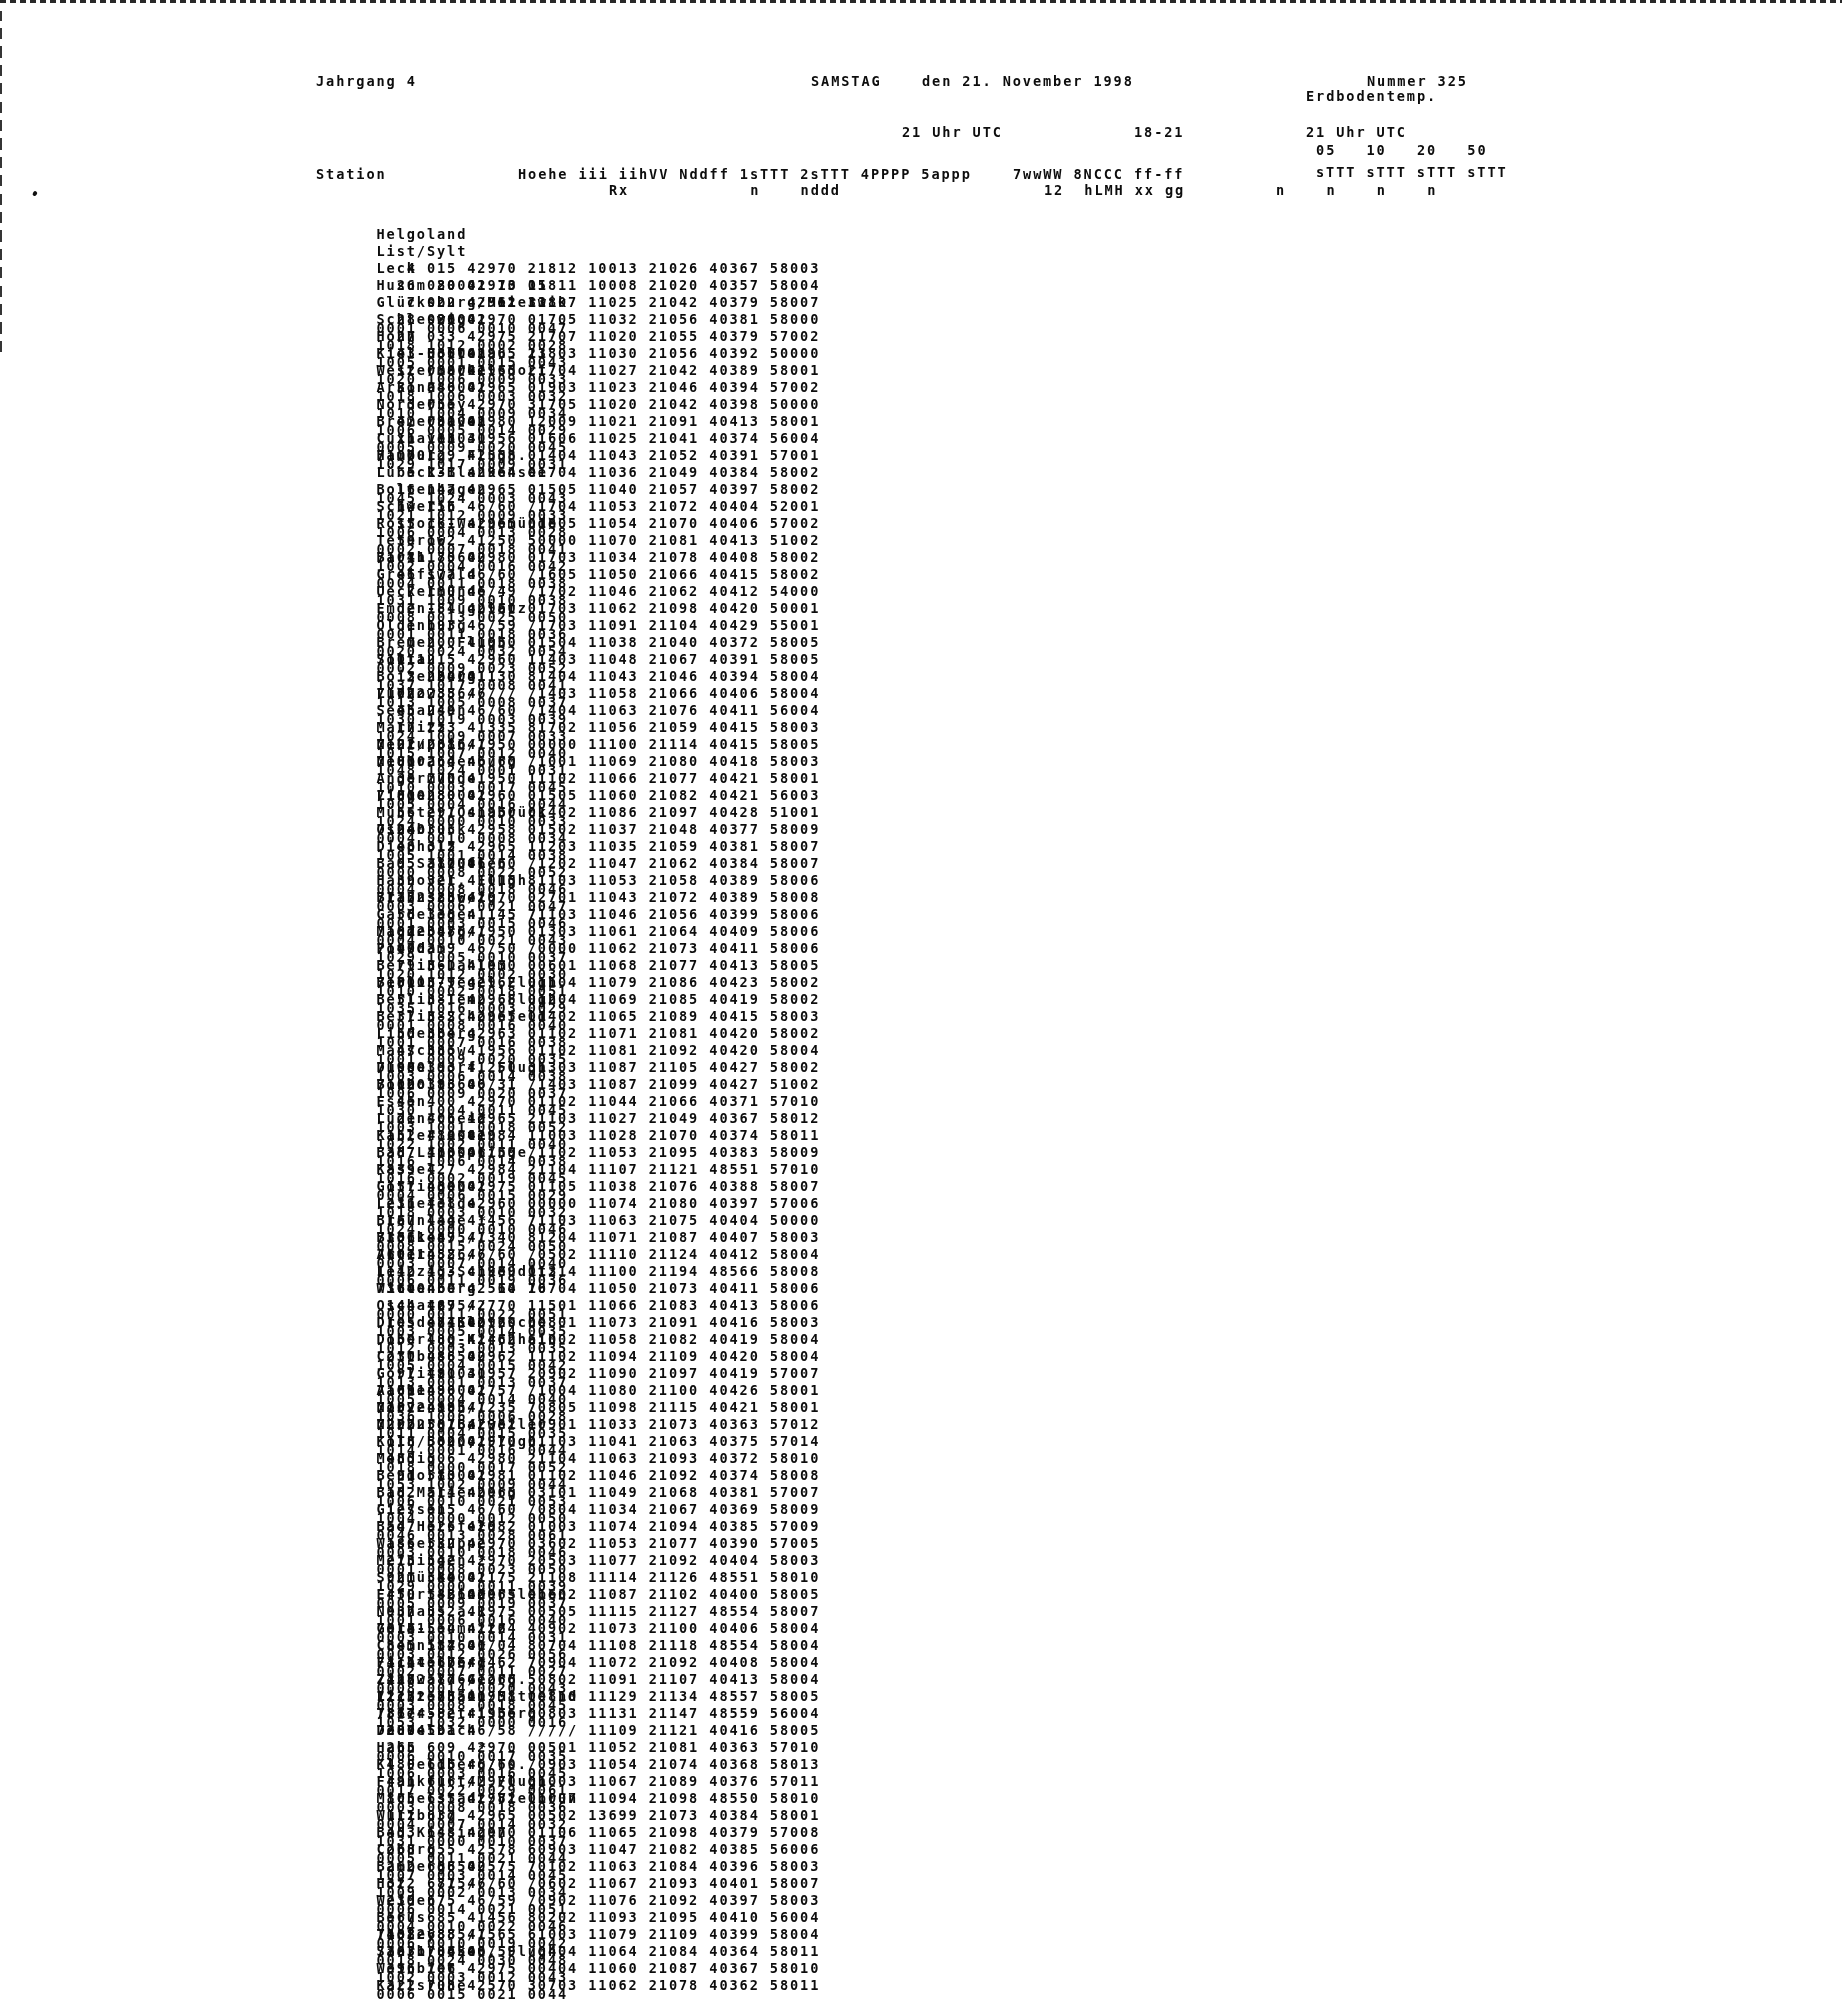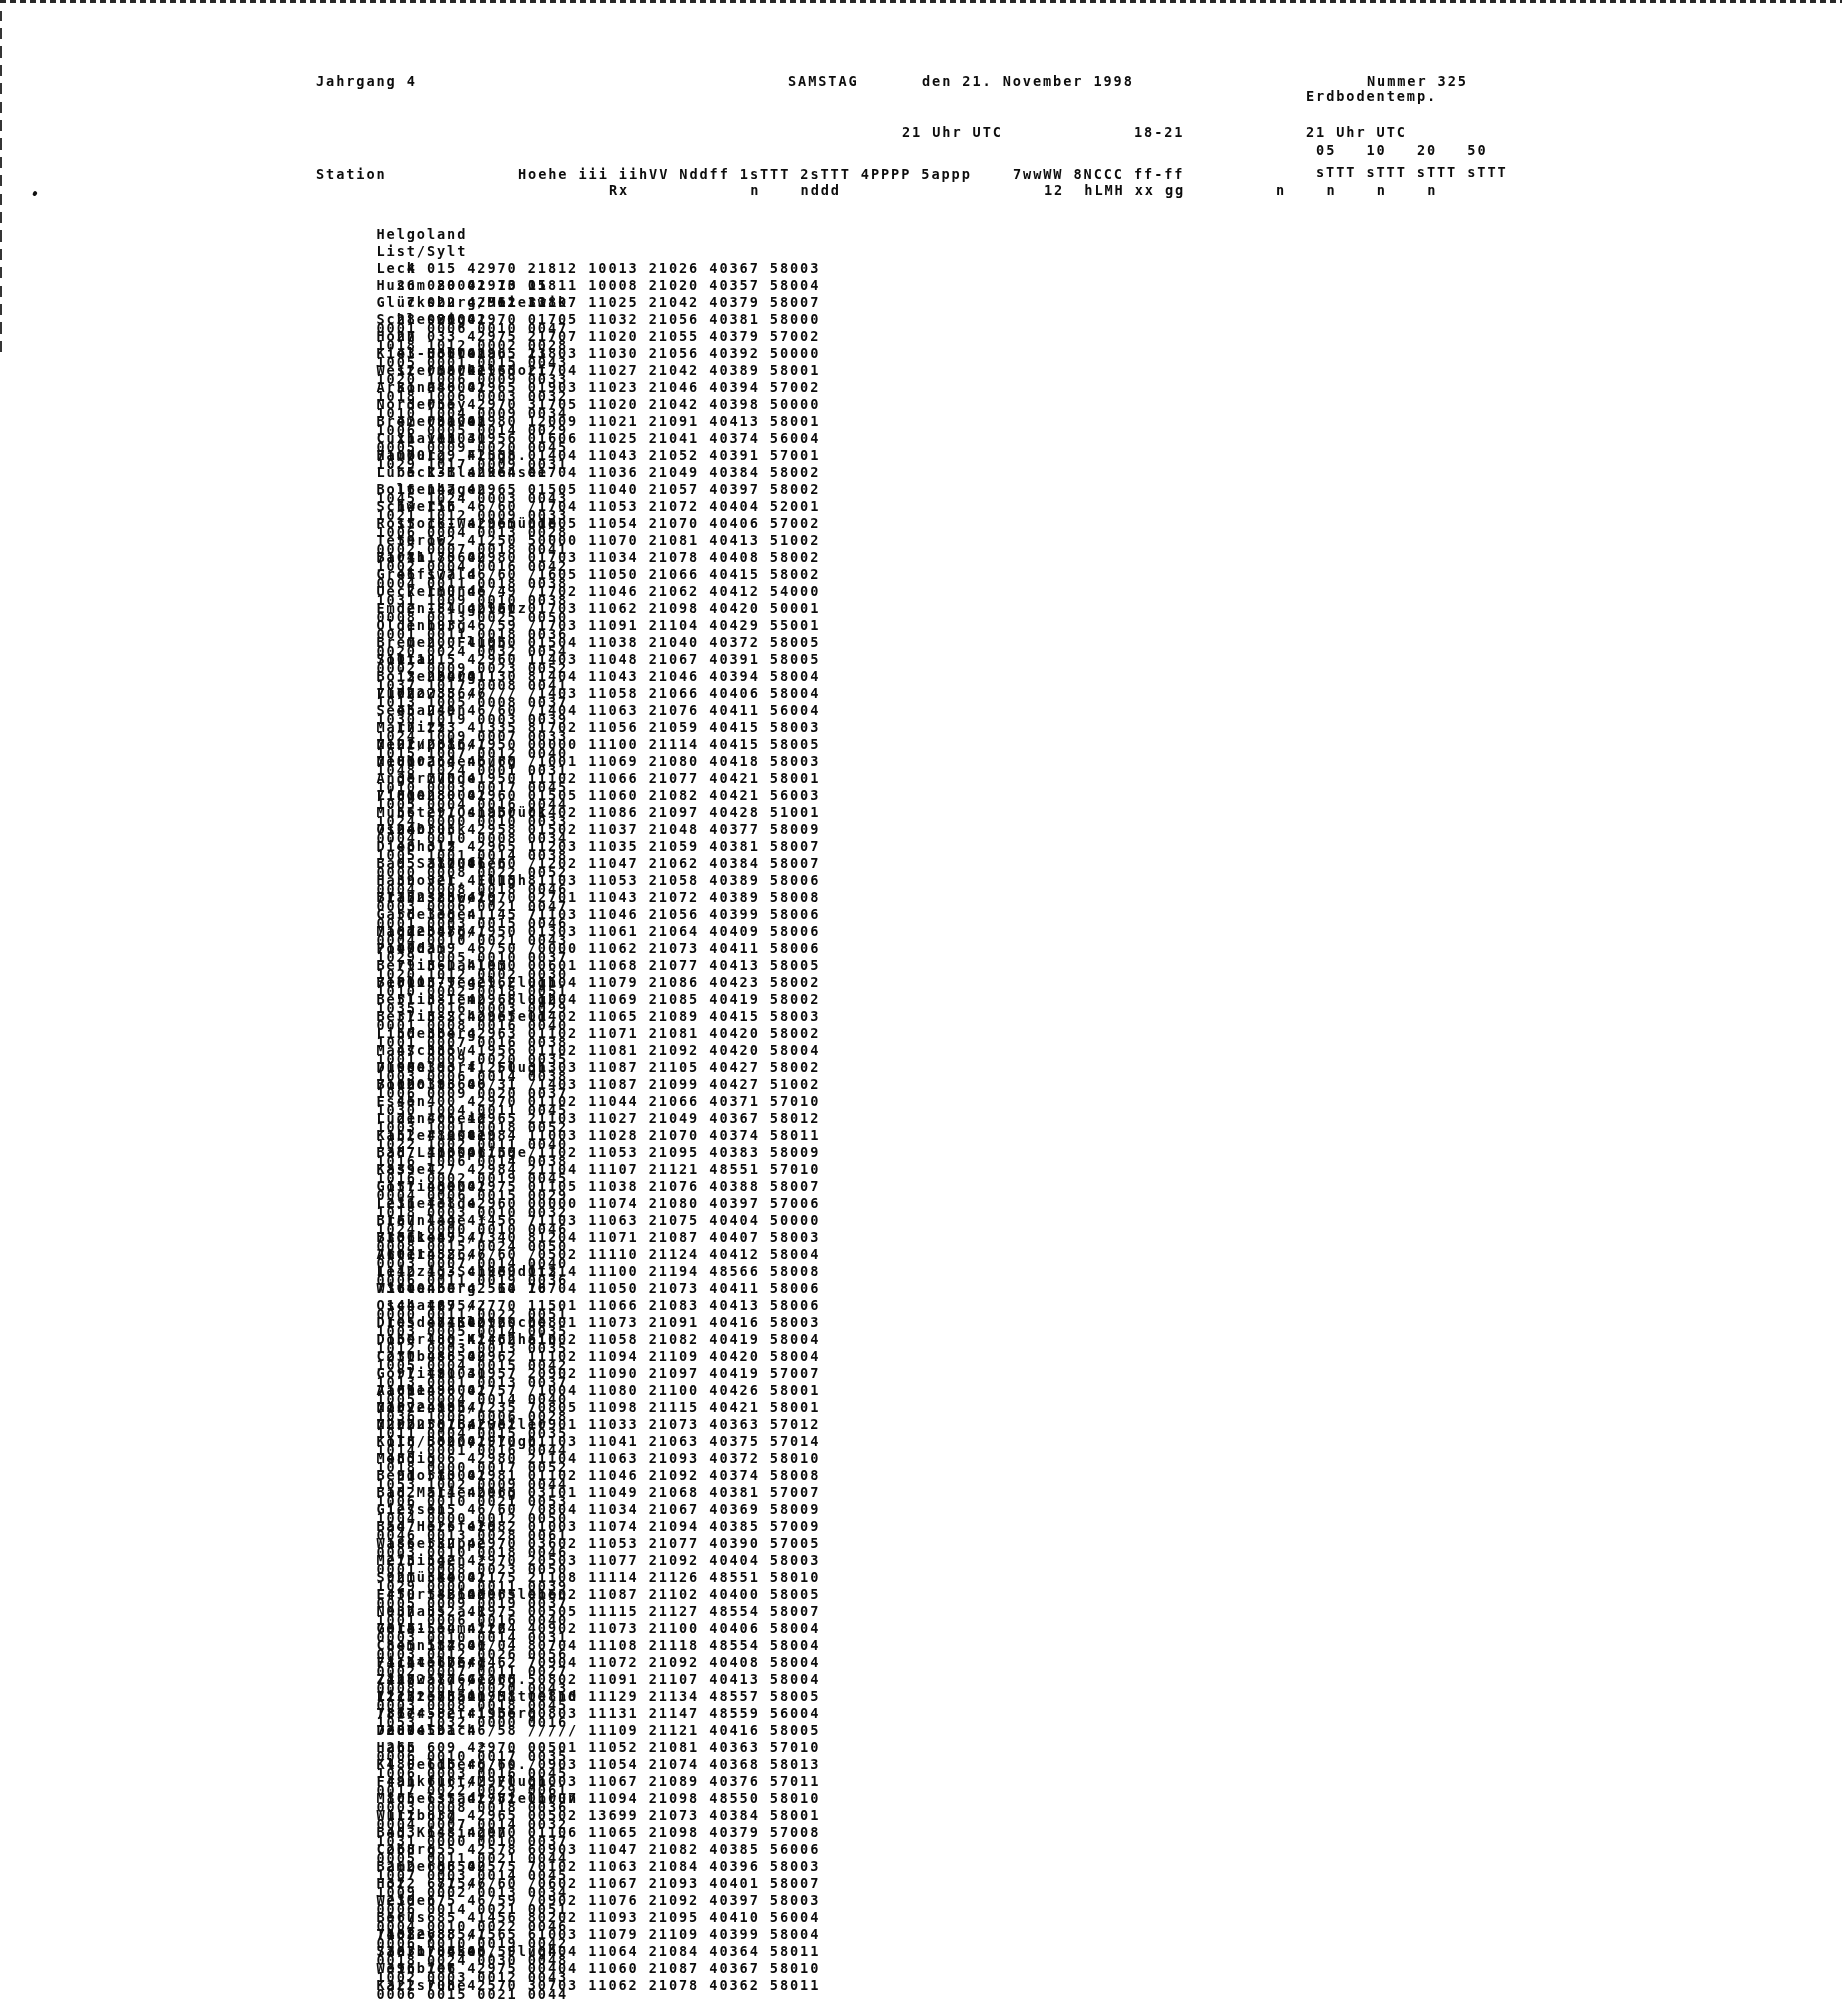--- a/index.html
+++ b/index.html
@@ -28,21 +28,21 @@
 </head>
 <body>
 
 <div class="page">
 
   <div class="edge-top"></div>
   <div class="edge-left"></div>
   <div class="speck"></div>
 
   <div class="hline" style="left:316px;top:73px">Jahrgang 4</div>
-  <div class="hline" style="left:788px;top:73px">SAMSTAG</div>
+  <div class="hline" style="left:811px;top:73px">SAMSTAG</div>
   <div class="hline" style="left:922px;top:73px">den 21. November 1998</div>
   <div class="hline" style="left:1367px;top:73px">Nummer 325</div>
 
   <div class="hline" style="left:1306px;top:88px">Erdbodentemp.</div>
   <div class="hline" style="left:902px;top:124px">21 Uhr UTC</div>
   <div class="hline" style="left:1134px;top:124px">18-21</div>
   <div class="hline" style="left:1306px;top:124px">21 Uhr UTC</div>
   <div class="hline" style="left:1306px;top:142px"> 05   10   20   50</div>
   <div class="hline" style="left:316px;top:166px">Station</div>
   <div class="hline" style="left:518px;top:166px">Hoehe iii iihVV Nddff 1sTTT 2sTTT 4PPPP 5appp</div>

